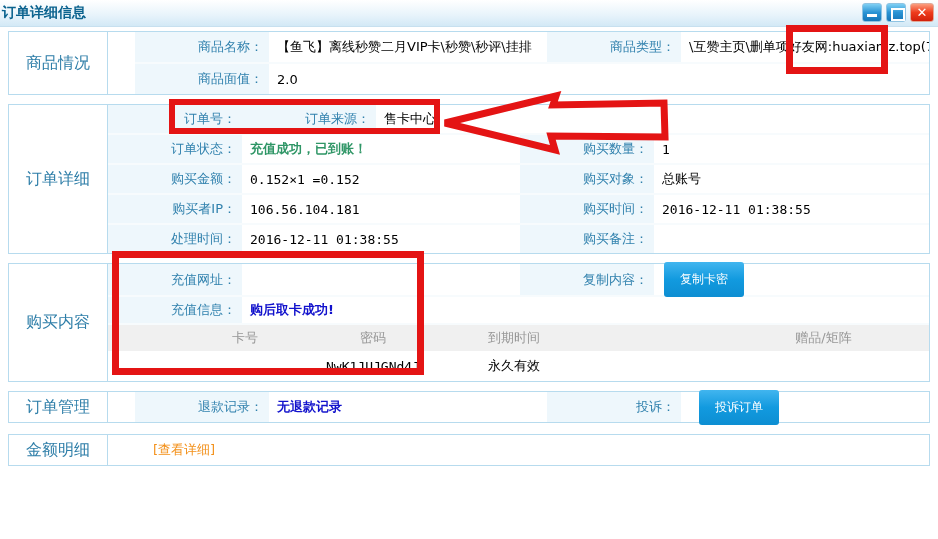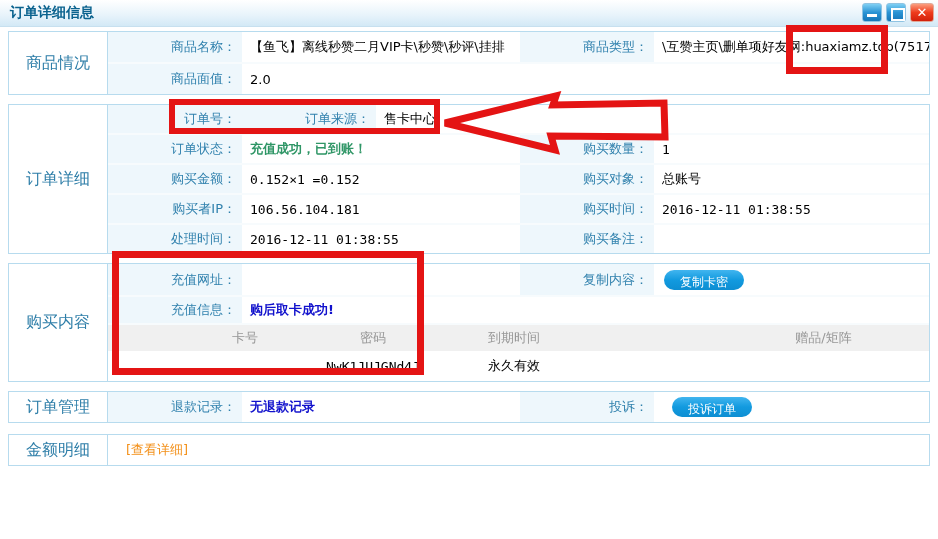--- a/index.html
+++ b/index.html
@@ -1,47 +1,47 @@
 <!DOCTYPE html>
 <html><head>
 <meta charset="utf-8">
 <style>
   html,body{margin:0;padding:0;background:#ffffff;}
   .stage{position:relative;width:938px;height:539px;background:#fff;overflow:hidden;
          font-family:"DejaVu Sans","Liberation Sans",sans-serif;font-size:13px;color:#000;}
   
   .titlebar{position:relative;height:26px;background:linear-gradient(#ffffff,#e9f4fb 55%,#d3e9f6);
             border-bottom:1px solid #c7e0ef;}
-  .titlebar .title{position:absolute;left:10px;top:4px;font-size:14px;font-weight:bold;color:#0a628e;}
+  .titlebar .title{position:absolute;left:2px;top:4px;font-size:14px;font-weight:bold;color:#0a628e;}
   .winbtns{position:absolute;top:3px;right:4px;display:flex;gap:4px;}
   .wbtn{width:20px;height:19px;border-radius:3px;border:1px solid #8fc3e2;box-sizing:border-box;
         background:linear-gradient(#7fd0f4,#2a93d4 50%,#1576b8);position:relative;cursor:pointer;}
   .wbtn.close{width:24px;background:linear-gradient(#fb9d7e,#ee3c1c 50%,#d2200a);border-color:#e0aa9a;
         color:#fff;font-weight:bold;font-size:13px;text-align:center;line-height:17px;}
   .wbtn .dash{position:absolute;left:4px;right:4px;bottom:4px;height:3px;background:#fff;}
   .wbtn .sq{position:absolute;left:4px;top:4px;width:10px;height:9px;border:2px solid #fff;}
   
   .wrap{padding:4px 8px 0 8px;}
   .section{display:flex;border:1px solid #b7dbee;background:#fff;margin-bottom:9px;}
   .sec-title{flex:0 0 98px;border-right:1px solid #b7dbee;display:flex;align-items:center;justify-content:center;
              color:#2e7ea8;font-size:16px;}
   .sec-body{flex:1;min-width:0;}
   .row{display:flex;align-items:center;height:28px;border-bottom:2px solid #f7fbfd;}
   .row:last-child{border-bottom:none;}
-  .row.tall{height:30px;}
+  .row.tall{height:30px;margin-left:27px;}
   .lbl{flex:0 0 134px;height:100%;display:flex;align-items:center;justify-content:flex-end;
        background:#eef7fc;color:#3081ad;padding-right:6px;box-sizing:border-box;white-space:nowrap;}
   .val{flex:0 0 270px;padding-left:8px;white-space:nowrap;overflow:hidden;}
   .val.grow{flex:1;}
   .mono{font-family:"DejaVu Sans Mono","Liberation Mono",monospace;font-size:13px;}
   .green{color:#2f9666;font-weight:bold;}
   .bluebold{color:#1111cc;font-weight:bold;}
   .orange{color:#f39019;}
-  .btn{display:inline-block;min-width:80px;height:20px;line-height:23px;text-align:center;color:#fff;
-       font-size:12px;border:none;border-radius:10px;cursor:pointer;margin-left:10px;
+  .btn{display:inline-block;min-width:80px;height:35px;line-height:23px;text-align:center;color:#fff;
+       font-size:12px;border:none;border-radius:3px;cursor:pointer;margin-left:10px;
        background:linear-gradient(#41b5ef,#129adf 50%,#0d8ed2);}
   
   .cardtbl-h{display:flex;height:26px;background:#f0f0f0;color:#979797;align-items:center;}
   .cardtbl-r{display:flex;height:30px;align-items:center;}
   .c1{flex:0 0 150px;text-align:right;}
   .c2{flex:0 0 230px;text-align:center;}
   .c3{flex:0 0 230px;}
   .c4{flex:1;text-align:center;}
   
   .anno{position:absolute;pointer-events:none;z-index:20;}

